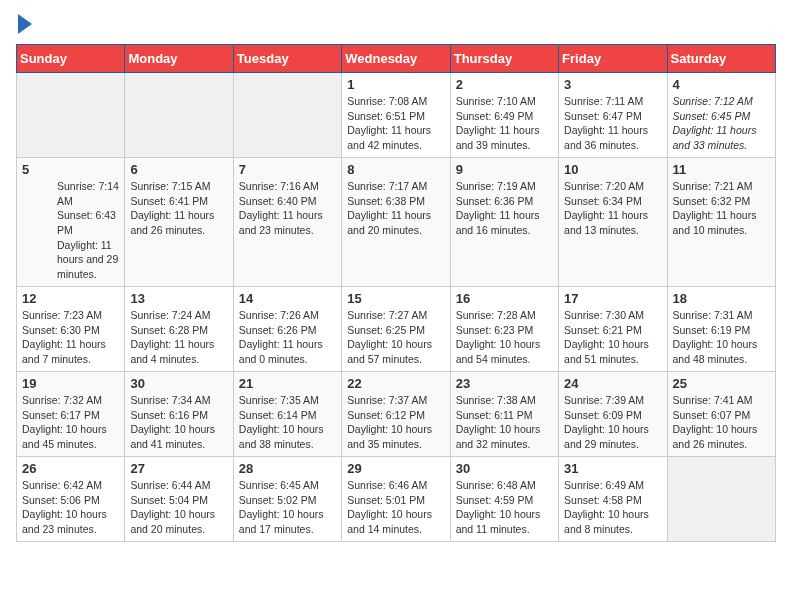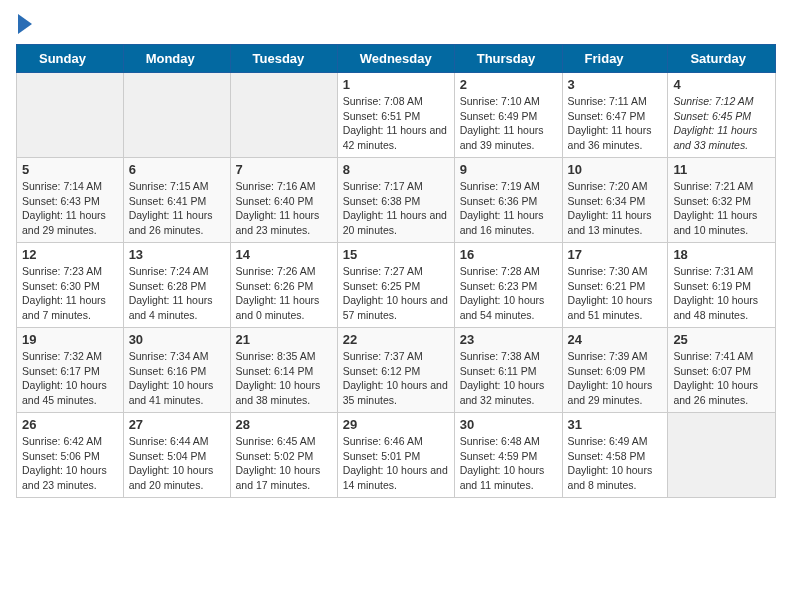--- a/index.html
+++ b/index.html
@@ -56,24 +56,24 @@
     .subtitle {
       font-size: 15px;
       color: #555;
     }
     table {
       width: 100%;
       border-collapse: collapse;
       font-size: 11px;
     }
     thead th {
-      background-color: #0369a1;
+      background-color: #ef4444;
       color: #fff;
       text-align: left;
-      padding: 6px 22px;
+      padding: 6px 3px;
       font-size: 13px;
       font-weight: bold;
       border: 1px solid #1a5da0;
     }
     td {
       vertical-align: top;
       border: 1px solid #ccc;
       padding: 4px 5px;
       width: calc(100% / 7);
       min-height: 80px;
@@ -156,21 +156,21 @@
         <td>
           <span class="day-num">4</span>
           <div class="day-detail" style="white-space: pre-line; font-style: italic;">Sunrise: 7:12 AM
 Sunset: 6:45 PM
 Daylight: 11 hours and 33 minutes.</div>
         </td>
       </tr>
       <tr>
         <td>
           <span class="day-num">5</span>
-          <div class="day-detail" style="white-space: pre-line;">Sunrise: 7:14 AM
+          <div class="day-detail" style="white-space: pre-line; margin-left: 35px;">Sunrise: 7:14 AM
 Sunset: 6:43 PM
 Daylight: 11 hours and 29 minutes.</div>
         </td>
         <td>
           <span class="day-num">6</span>
           <div class="day-detail" style="white-space: pre-line;">Sunrise: 7:15 AM
 Sunset: 6:41 PM
 Daylight: 11 hours and 26 minutes.</div>
         </td>
         <td>
@@ -256,21 +256,21 @@
 Daylight: 10 hours and 45 minutes.</div>
         </td>
         <td>
           <span class="day-num">30</span>
           <div class="day-detail" style="white-space: pre-line;">Sunrise: 7:34 AM
 Sunset: 6:16 PM
 Daylight: 10 hours and 41 minutes.</div>
         </td>
         <td>
           <span class="day-num">21</span>
-          <div class="day-detail" style="white-space: pre-line;">Sunrise: 8:35 AM
+          <div class="day-detail" style="white-space: pre-line;">Sunrise: 7:35 AM
 Sunset: 6:14 PM
 Daylight: 10 hours and 38 minutes.</div>
         </td>
         <td>
           <span class="day-num">22</span>
           <div class="day-detail" style="white-space: pre-line;">Sunrise: 7:37 AM
 Sunset: 6:12 PM
 Daylight: 10 hours and 35 minutes.</div>
         </td>
         <td>

